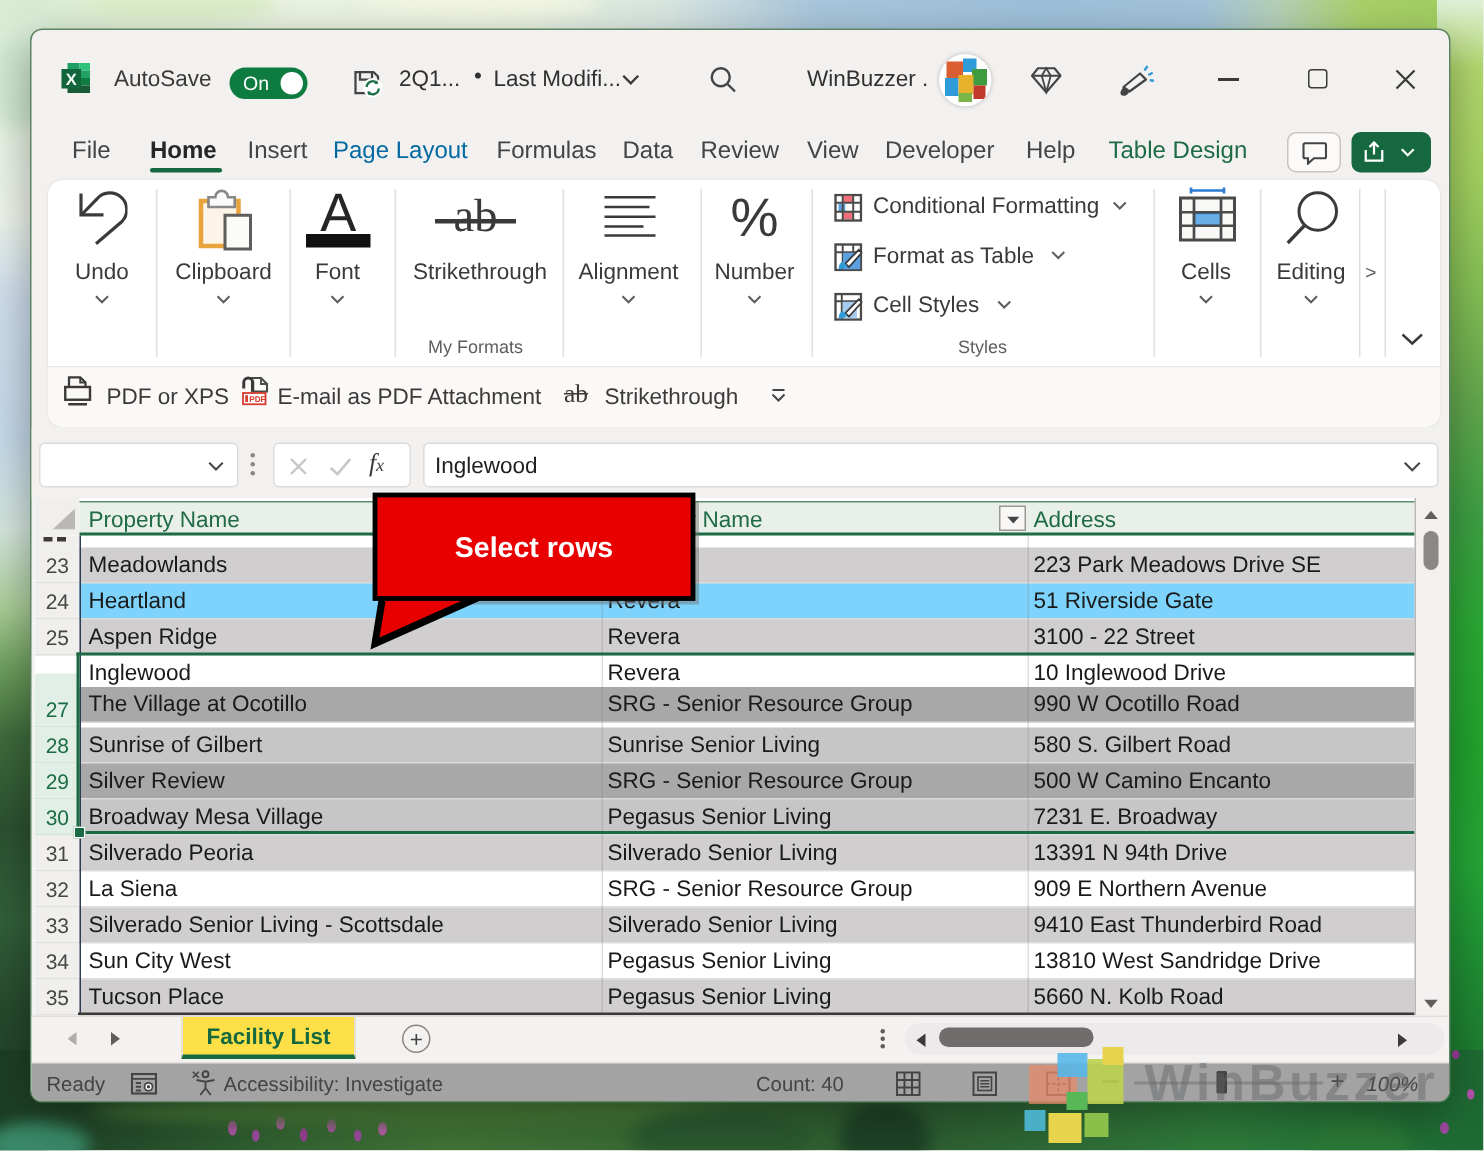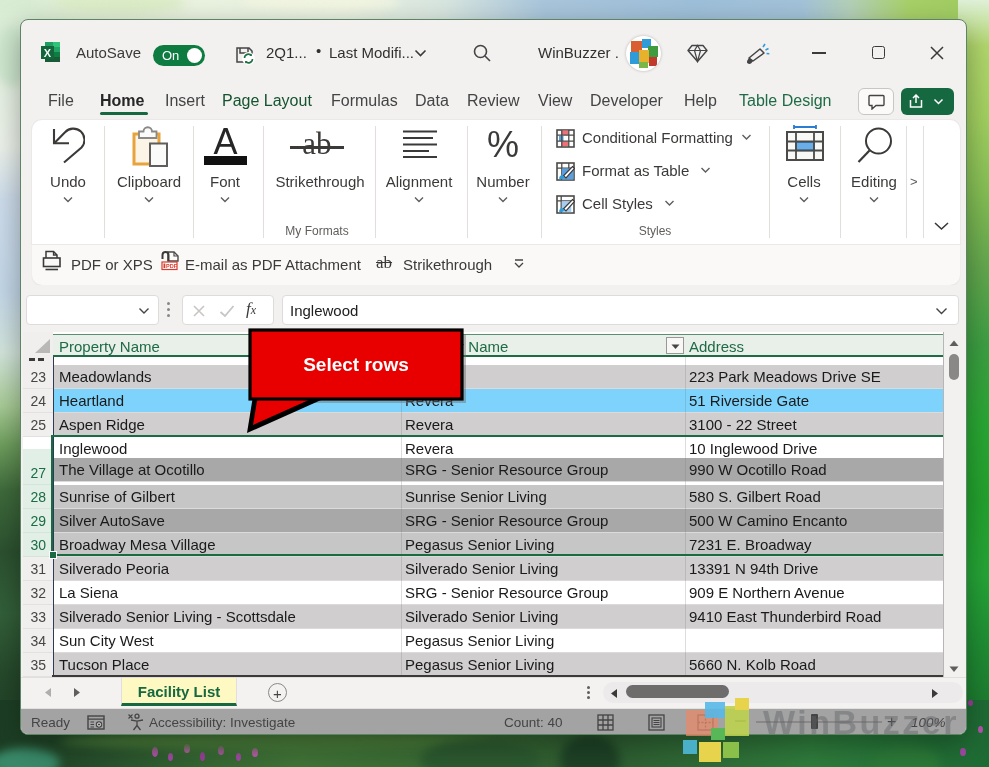--- a/index.html
+++ b/index.html
@@ -126,21 +126,21 @@
     <div class="abs" style="left:791px;top:32px;width:14px;height:2px;background:#3b3a39;"></div>
     <div class="abs" style="left:851px;top:26px;width:13px;height:13px;border:1.6px solid #3b3a39;border-radius:2.5px;"></div>
     <svg class="abs" style="left:908px;top:25px;" width="16" height="16" viewBox="0 0 16 16">
         <path d="M2 2 L14 14 M14 2 L2 14" stroke="#3b3a39" stroke-width="1.5"></path>
       </svg>
 
     <div class="abs" style="left:27px;top:72px;font-size:16px;color:#444;">File</div>
     <div class="abs" style="left:79px;top:72px;font-size:16px;color:#262626;font-weight:bold;">Home</div>
     <div class="abs" style="left:79px;top:92px;width:48px;height:3px;background:#15683f;border-radius:2px;"></div>
     <div class="abs" style="left:144px;top:72px;font-size:16px;color:#444;">Insert</div>
-    <div class="abs" style="left:201px;top:72px;font-size:16px;color:#14532d;">Page Layout</div>
+    <div class="abs" style="left:201px;top:72px;font-size:16px;color:#0369a1;">Page Layout</div>
     <div class="abs" style="left:310px;top:72px;font-size:16px;color:#444;">Formulas</div>
     <div class="abs" style="left:394px;top:72px;font-size:16px;color:#444;">Data</div>
     <div class="abs" style="left:446px;top:72px;font-size:16px;color:#444;">Review</div>
     <div class="abs" style="left:517px;top:72px;font-size:16px;color:#444;">View</div>
     <div class="abs" style="left:569px;top:72px;font-size:16px;color:#444;">Developer</div>
     <div class="abs" style="left:663px;top:72px;font-size:16px;color:#444;">Help</div>
     <div class="abs" style="left:718px;top:72px;font-size:16px;color:#1e6b45;">Table Design</div>
 
     <div class="abs" style="left:837px;top:68px;width:36px;height:27px;border:1px solid #c8c6c4;border-radius:6px;background:#fbfaf9;">
       <svg style="position:absolute;left:9px;top:5px;" width="17" height="16" viewBox="0 0 17 16">
@@ -383,21 +383,21 @@
           <span class="ca">The Village at Ocotillo</span>
           <span class="cb">SRG - Senior Resource Group</span>
           <span class="cc">990 W Ocotillo Road</span>
         </div>
       <div class="row" style="top:153px;background:#c7c6c6;">
           <span class="ca">Sunrise of Gilbert</span>
           <span class="cb">Sunrise Senior Living</span>
           <span class="cc">580 S. Gilbert Road</span>
         </div>
       <div class="row" style="top:177px;background:#a9a8a8;">
-          <span class="ca">Silver AutoSave</span>
+          <span class="ca">Silver Review</span>
           <span class="cb">SRG - Senior Resource Group</span>
           <span class="cc">500 W Camino Encanto</span>
         </div>
       <div class="row" style="top:201px;background:#c7c6c6;">
           <span class="ca">Broadway Mesa Village</span>
           <span class="cb">Pegasus Senior Living</span>
           <span class="cc">7231 E. Broadway</span>
         </div>
       <div class="row" style="top:225px;background:#d0cece;">
           <span class="ca">Silverado Peoria</span>
@@ -410,20 +410,21 @@
           <span class="cc">909 E Northern Avenue</span>
         </div>
       <div class="row" style="top:273px;background:#d0cece;">
           <span class="ca">Silverado Senior Living - Scottsdale</span>
           <span class="cb">Silverado Senior Living</span>
           <span class="cc">9410 East Thunderbird Road</span>
         </div>
       <div class="row" style="top:297px;background:#fff;">
           <span class="ca">Sun City West</span>
           <span class="cb">Pegasus Senior Living</span>
+          <span class="cc">13810 West Sandridge Drive</span>
         </div>
       <div class="row" style="top:321px;background:#d0cece;">
           <span class="ca">Tucson Place</span>
           <span class="cb">Pegasus Senior Living</span>
           <span class="cc">5660 N. Kolb Road</span>
         </div>
 
       <div class="abs" style="left:378px;top:25px;width:1px;height:320px;background:rgba(120,120,120,0.25);"></div>
       <div class="abs" style="left:662px;top:25px;width:1px;height:320px;background:rgba(120,120,120,0.25);"></div>
 
@@ -446,21 +447,21 @@
         </svg>
     </div>
 
     <div class="abs" style="left:0;top:657px;width:947px;height:31px;background:#f3f2f1;border-top:1px solid #e1dfdd;">
       <svg class="abs" style="left:22px;top:9px;" width="9" height="11" viewBox="0 0 9 11">
           <path d="M8 1 L2 5.5 L8 10 z" fill="#b0aeac"></path>
         </svg>
       <svg class="abs" style="left:52px;top:9px;" width="9" height="11" viewBox="0 0 9 11">
           <path d="M1 1 L7 5.5 L1 10 z" fill="#605e5c"></path>
         </svg>
-      <div class="abs" style="left:100px;top:0px;width:116px;height:28px;background:#fef9c3;border-left:1px solid #e1dfdd;border-right:1px solid #e1dfdd;border-bottom:3px solid #15683f;">
+      <div class="abs" style="left:100px;top:0px;width:116px;height:28px;background:#fde047;border-left:1px solid #e1dfdd;border-right:1px solid #e1dfdd;border-bottom:3px solid #15683f;">
         <div style="position:absolute;left:0;top:5px;width:100%;text-align:center;font-size:15px;font-weight:bold;color:#15683f;">Facility List</div>
       </div>
       <div class="abs" style="left:247px;top:5px;width:19px;height:19px;border:1px solid #8a8886;border-radius:50%;">
         <div style="position:absolute;left:0;top:1px;width:100%;text-align:center;font-size:15px;color:#444;">+</div>
       </div>
       <div class="abs" style="left:566px;top:8px;width:3px;height:3px;border-radius:50%;background:#5f5e5c;"></div>
       <div class="abs" style="left:566px;top:13px;width:3px;height:3px;border-radius:50%;background:#5f5e5c;"></div>
       <div class="abs" style="left:566px;top:18px;width:3px;height:3px;border-radius:50%;background:#5f5e5c;"></div>
       <div class="abs" style="left:582px;top:4px;width:360px;height:21px;background:#eceaea;border-radius:11px;"></div>
       <div class="abs" style="left:605px;top:7px;width:103px;height:13px;background:#6e6d6b;border-radius:7px;"></div>

